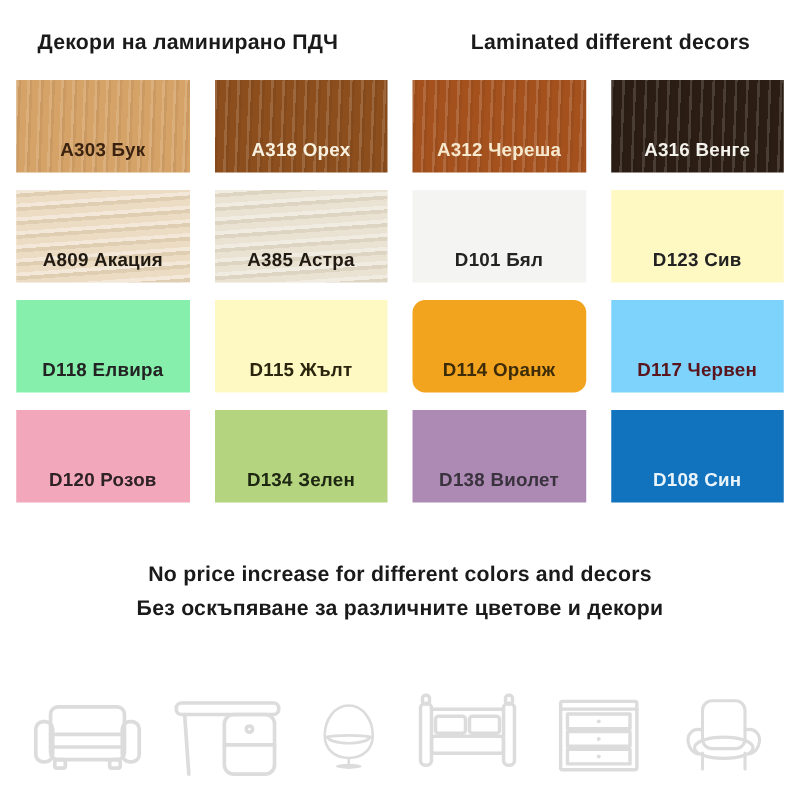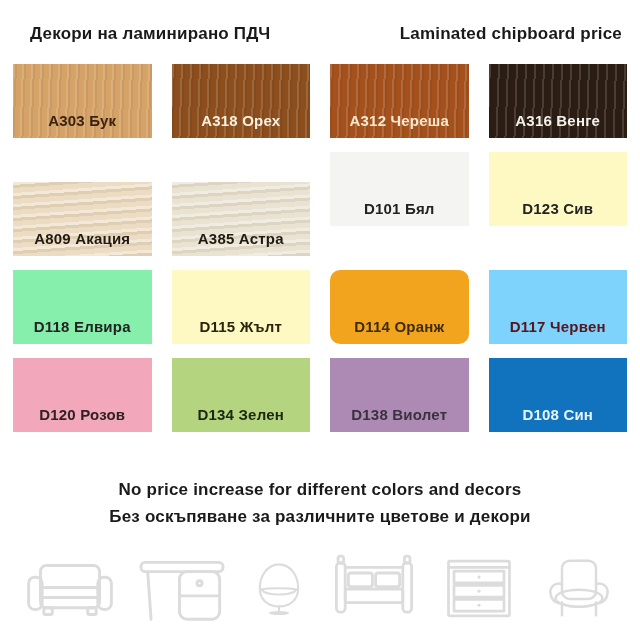--- a/index.html
+++ b/index.html
@@ -6,21 +6,21 @@
   body{
     width:640px;height:640px;background:#ffffff;
     font-family:"Liberation Sans","DejaVu Sans",sans-serif;
     -webkit-font-smoothing:antialiased;overflow:hidden;
   }
   .page{width:640px;height:640px;position:relative;}
 
   
   .titles{
     display:flex;justify-content:space-between;align-items:baseline;
-    padding:24px 18px 0 30px;
+    padding:24px 40px 0 30px;
   }
   .title{
     font-size:17px;font-weight:bold;color:#1a1a1a;letter-spacing:.2px;
   }
 
   
   .grid{
     margin:20px 13px 0 13px;
     display:grid;
     grid-template-columns:repeat(4,1fr);
@@ -40,21 +40,20 @@
     background-image:repeating-linear-gradient(92deg,
       rgba(255,255,255,.14) 0px, rgba(255,255,255,.14) 2px,
       rgba(0,0,0,.05) 2px, rgba(0,0,0,.05) 4px,
       rgba(255,255,255,0) 4px, rgba(255,255,255,0) 9px);
   }
   .wood-h{
     background-image:repeating-linear-gradient(176deg,
       rgba(255,255,255,.45) 0px, rgba(255,255,255,.45) 3px,
       rgba(0,0,0,.04) 3px, rgba(0,0,0,.04) 6px,
       rgba(255,255,255,.15) 6px, rgba(255,255,255,.15) 11px);
-    margin-top:30px;
   }
 
   
   .note{margin-top:48px;text-align:center;}
   .note p{
     margin:0 0 7px 0;font-size:17px;font-weight:bold;color:#1a1a1a;letter-spacing:.2px;
   }
 
   
   .icons{
@@ -65,21 +64,21 @@
   .icon{display:block;}
   .icon svg{display:block;}
 </style>
 </head>
 <body>
 
 <div class="page">
 
   <header class="titles">
     <div class="title">Декори на ламинирано ПДЧ</div>
-    <div class="title">Laminated chipboard price</div>
+    <div class="title">Laminated different decors</div>
   </header>
 
   <div class="grid" id="grid">
     <div class="swatch wood-v" style="background-color: rgb(213, 162, 103);">
       <span class="swatch-label" style="color: rgb(59, 35, 16);">A303 Бук</span>
     </div>
 
     <div class="swatch wood-v" style="background-color: rgb(140, 78, 29);">
       <span class="swatch-label" style="color: rgb(248, 241, 223);">A318 Орех</span>
     </div>

